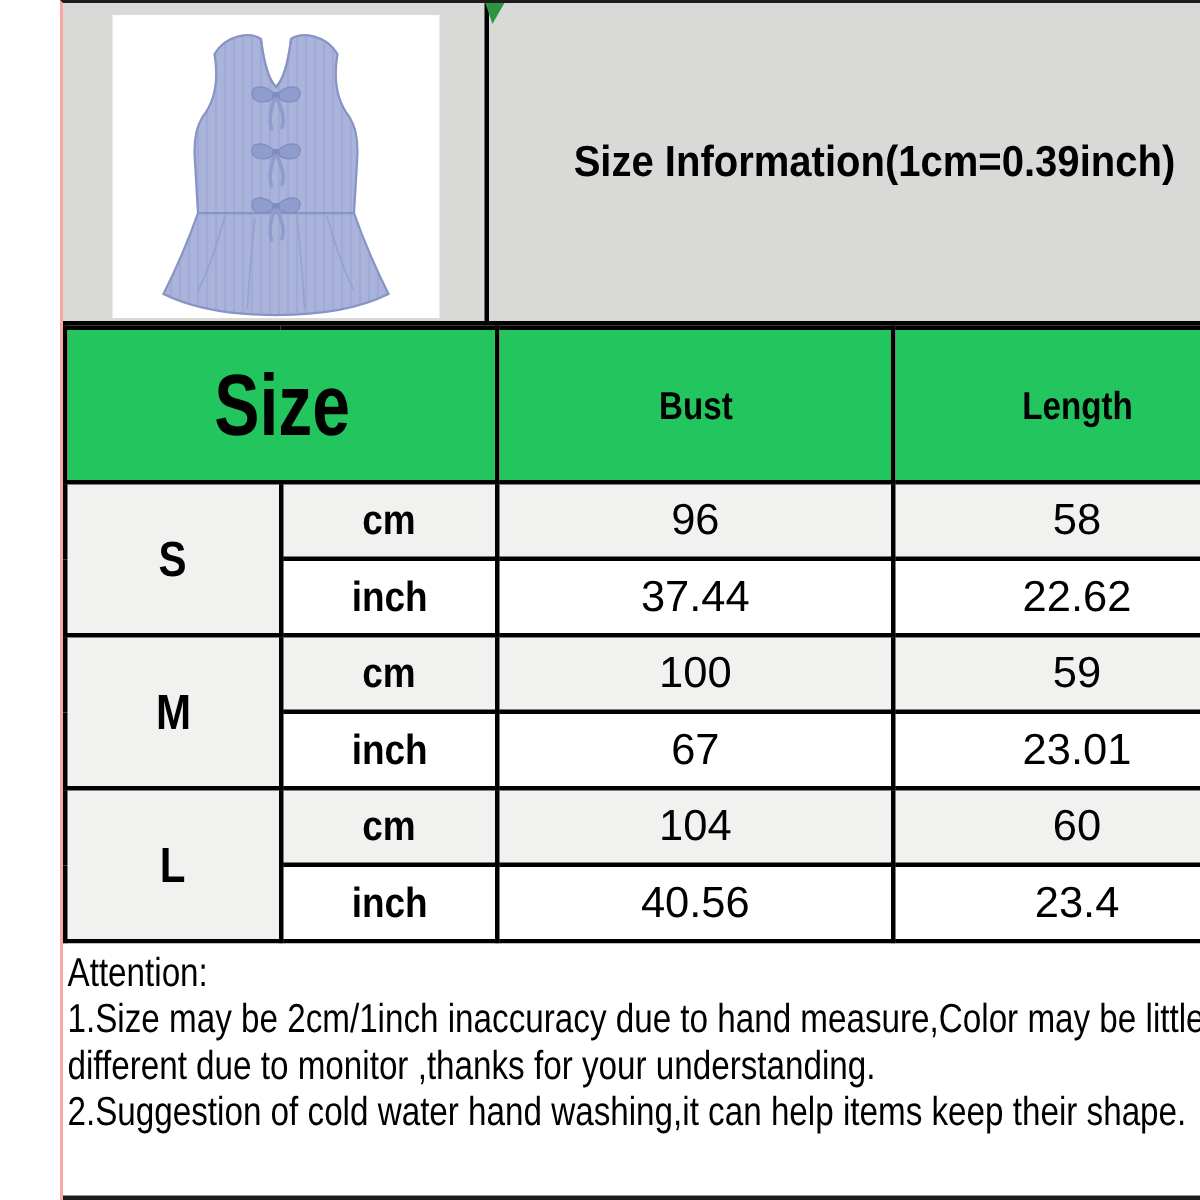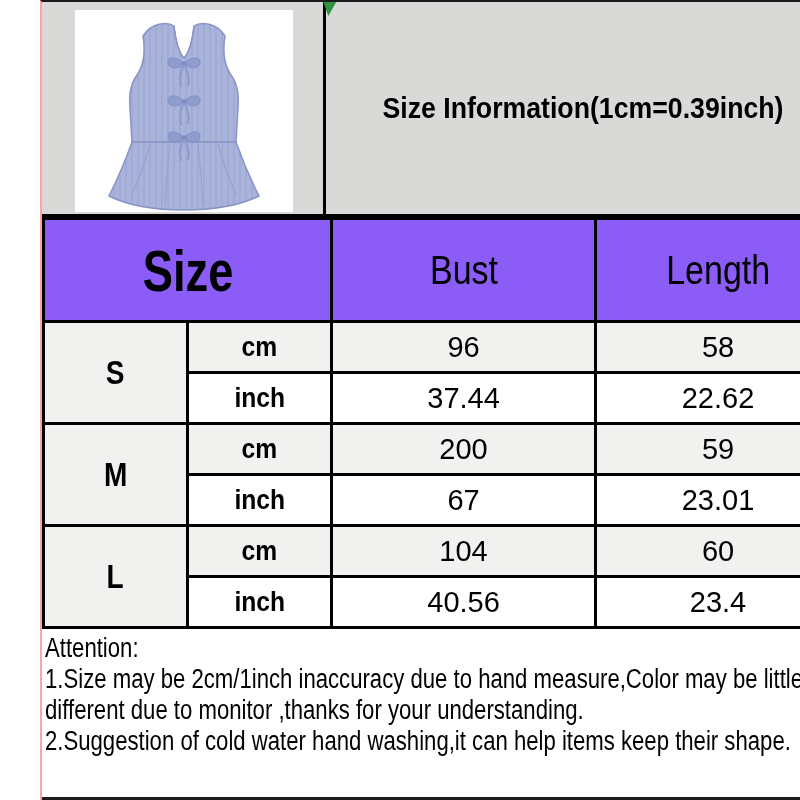--- a/index.html
+++ b/index.html
@@ -66,24 +66,24 @@
     border:3px solid #000;
     padding:0;
     text-align:center;
     vertical-align:middle;
     overflow:hidden;
   }
   .col-size-label{width:143px;}
   .col-unit{width:144px;}
   .col-bust{width:263px;}
   .col-length{width:244px;}
-  .size-table .hrow th{height:100px;background:#8b5cf6;}
+  .size-table .hrow th{height:100px;background:#22c55e;}
   th.size-head{font-size:58px;font-weight:bold;}
   th.size-head span{display:inline-block;transform:scaleX(0.78);}
-  th.meas-head{font-size:40px;font-weight:normal;}
+  th.meas-head{font-size:26px;font-weight:bold;}
   th.meas-head span{display:inline-block;transform:scaleX(0.85);}
   .size-table td{height:48px;}
   td.size-label{
     background:#d6d6d4;
     font-size:33px;font-weight:bold;
   }
   td.size-label span{display:inline-block;transform:scaleX(0.85);}
   tr.cm-row td{background:#f1f1ef;}
   tr.inch-row td{background:#ffffff;}
   td.unit-cell{font-size:28px;font-weight:bold;}
@@ -196,21 +196,21 @@
       <td class="value-cell">22.62</td>
     </tr>
 
     <tr class="cm-row">
       <td rowspan="2" class="size-label">
         <span>M</span>
       </td>
       <td class="unit-cell">
         <span>cm</span>
       </td>
-      <td class="value-cell">200</td>
+      <td class="value-cell">100</td>
       <td class="value-cell">59</td>
     </tr>
     <tr class="inch-row">
       <td class="unit-cell">
         <span>inch</span>
       </td>
       <td class="value-cell">67</td>
       <td class="value-cell">23.01</td>
     </tr>
 

